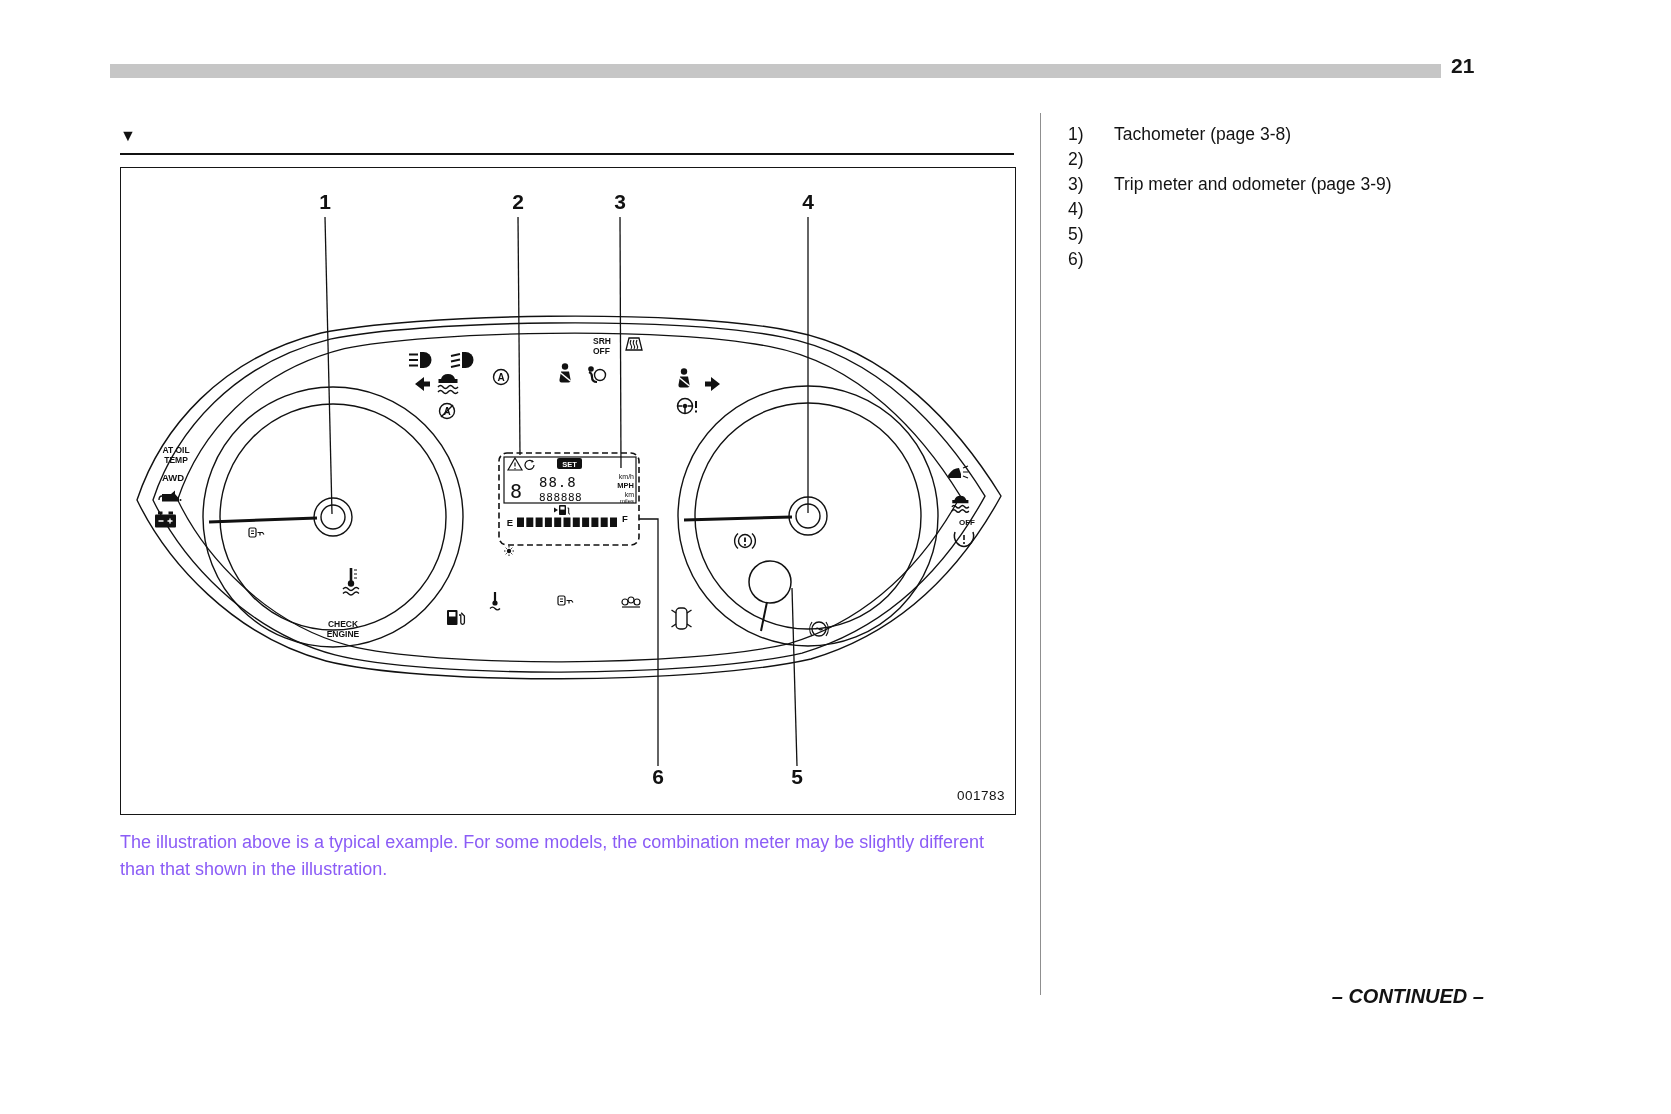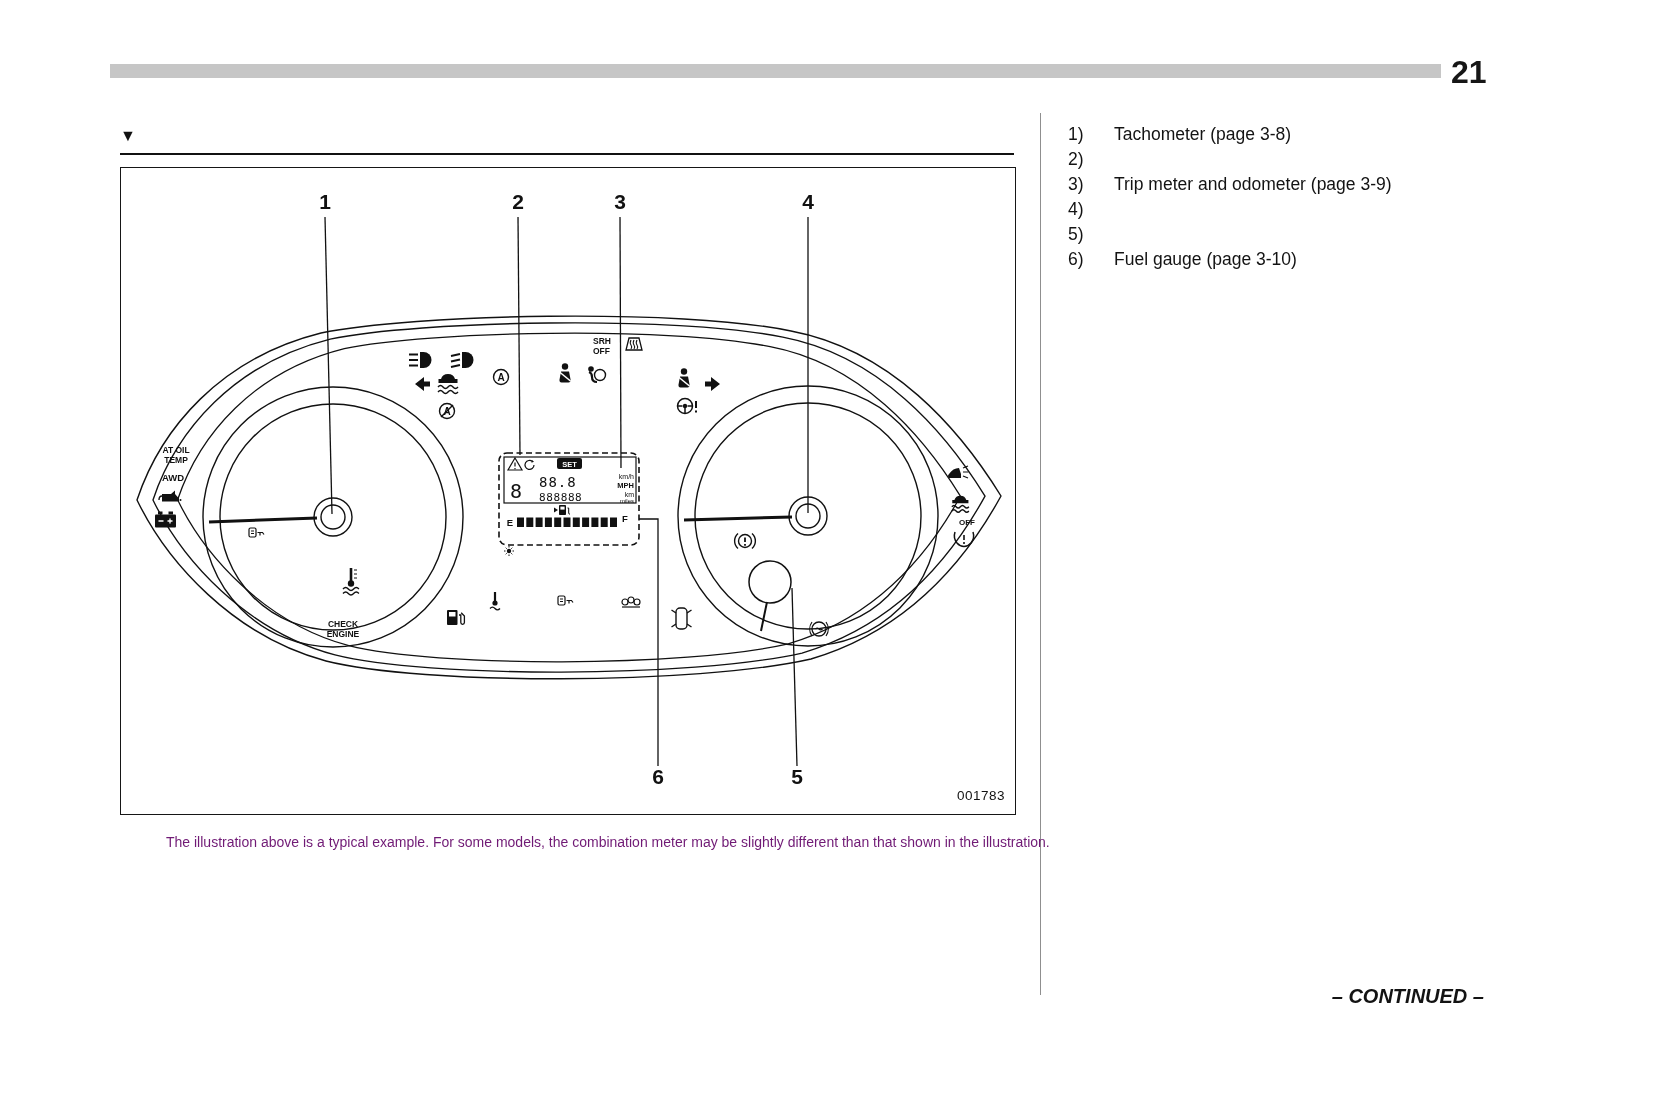--- a/index.html
+++ b/index.html
@@ -2,38 +2,38 @@
 <html><head>
 <meta charset="utf-8">
 <style>
   * { margin:0; padding:0; box-sizing:border-box; }
   html, body { background:#ffffff; }
   .page {
     position:relative; width:1671px; height:1114px; background:#ffffff;
     font-family:"Liberation Sans", sans-serif; color:#111; overflow:hidden;
   }
   .topbar { position:absolute; left:110px; top:64px; width:1331px; height:14px; background:#c6c6c6; }
-  .pagenum { position:absolute; left:1451px; top:54px; font-size:32px; font-weight:bold; color:#161616; }
+  .pagenum { position:absolute; left:1451px; top:54px; font-size:21px; font-weight:bold; color:#161616; }
   .vdivider { position:absolute; left:1040px; top:113px; width:1px; height:882px; background:#8f8f8f; }
 
   .section-head {
     position:absolute; left:120px; top:128px; width:894px;
     border-bottom:2px solid #111; padding-bottom:9px;
     font-size:21px; font-weight:bold; display:flex; align-items:center; gap:15px;
   }
   .section-head .marker { font-size:16px; line-height:1; }
 
   .figure-box {
     position:absolute; left:120px; top:167px; width:896px; height:648px;
     border:1.5px solid #161616; background:#fff;
   }
 
   .caption {
     position:absolute; left:120px; top:829px; width:902px;
-    font-size:14px; line-height:27px; color:#701a75;margin-left:46px;
+    font-size:18px; line-height:27px; color:#8b5cf6;
   }
 
   .legend { position:absolute; left:1068px; top:122px; width:414px; font-size:17.5px; line-height:25px; color:#131313; }
   .legend-row { display:grid; grid-template-columns:46px 1fr; }
   .legend-num { }
   .legend-text { }
 
   .continued { position:absolute; right:187px; top:985px; font-size:20px; font-weight:bold; font-style:italic; color:#131313; }
 
   svg text { font-family:"Liberation Sans", sans-serif; }
@@ -319,19 +319,18 @@
       <span class="legend-text">Trip meter and odometer (page 3-9)</span>
     </div>
     <div class="legend-row">
       <span class="legend-num">4)</span>
     </div>
     <div class="legend-row">
       <span class="legend-num">5)</span>
     </div>
     <div class="legend-row">
       <span class="legend-num">6)</span>
-      <span class="legend-text">Fuel gauge (page 3-10)</span>
     </div>
   </div>
 
   <div class="continued">– CONTINUED –</div>
 
 </div>
 
 </body></html>

